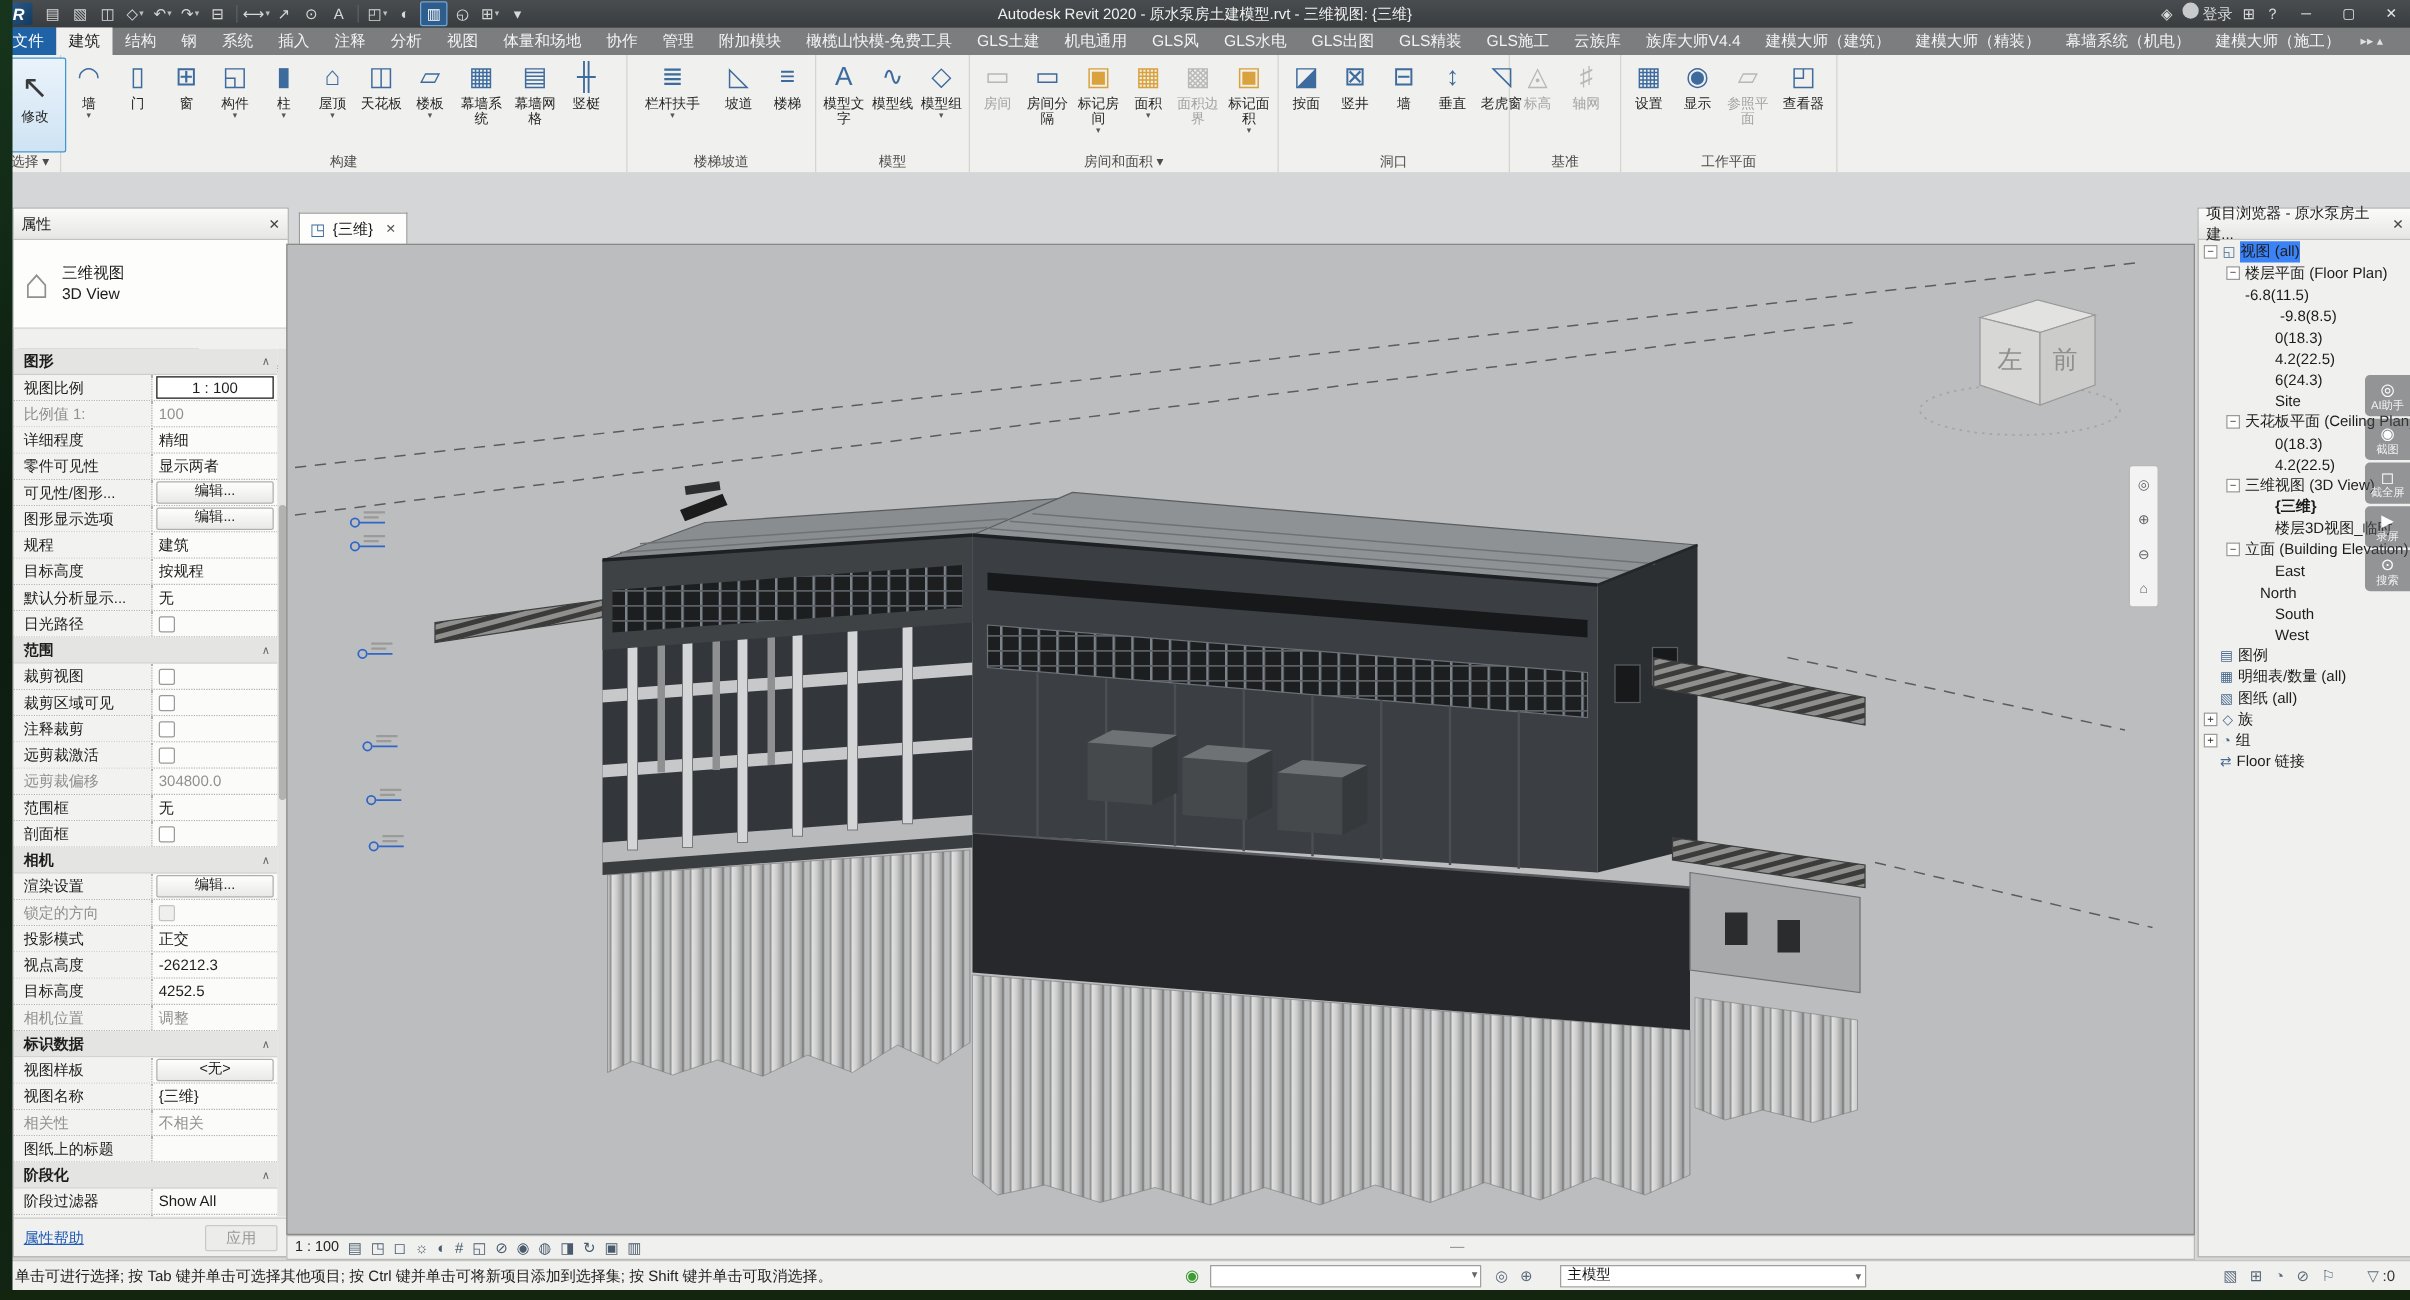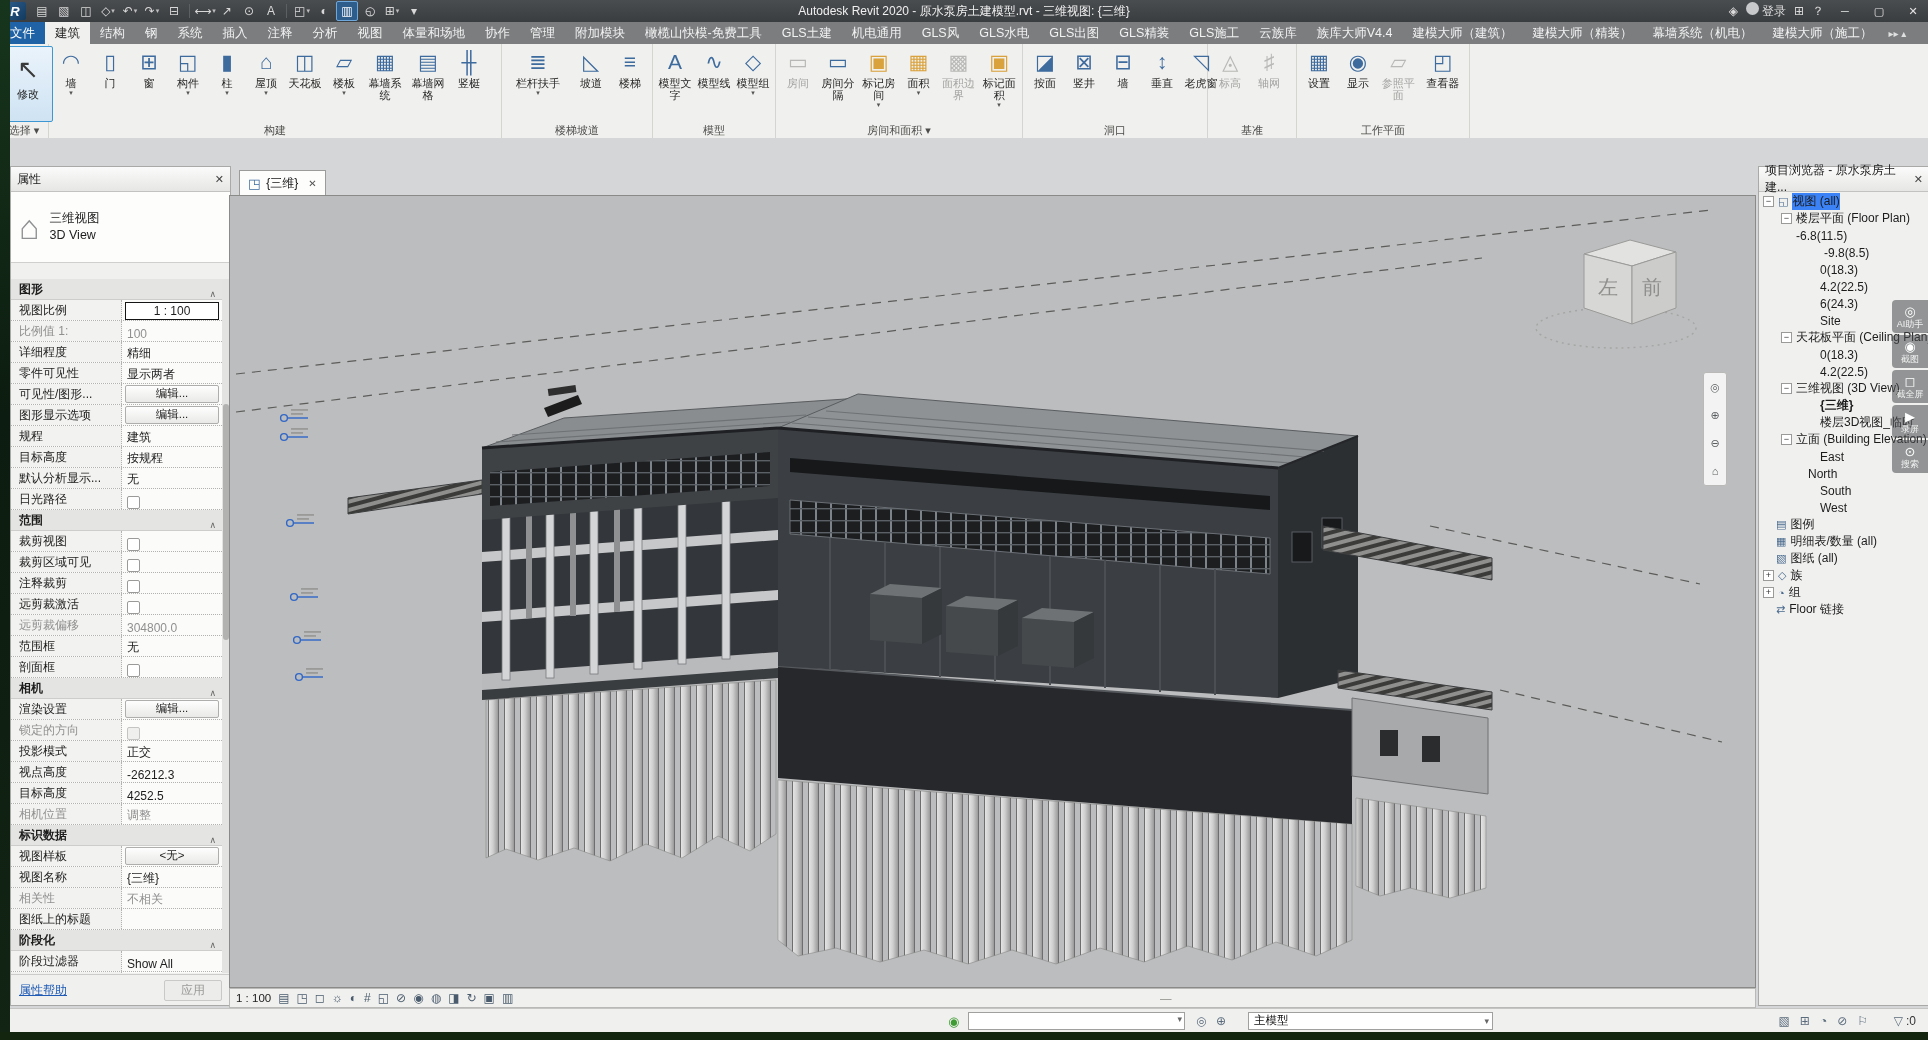--- a/index.html
+++ b/index.html
@@ -49,21 +49,21 @@
   #props{left:10px;top:166px;width:219px;height:838px;}
   #type-box{height:62px;background:#fdfdfc;border-bottom:1px solid #cfcfcd;display:flex;align-items:center;padding:4px 8px;gap:10px;}
   #type-icon{font-size:34px;color:#8e9092;line-height:50px;}
   #type-name{font-size:12.5px;color:#1c1c1c;line-height:17px;}
   #sel-row{height:25px;display:flex;align-items:flex-end;gap:3px;padding:1px 3px;border-bottom:1px solid #c6c6c4;margin-top:11px;}
   #type-combo{flex:1;height:19px;border:1px solid #8f8f8d;background:#fff;font-size:11.5px;display:flex;align-items:center;padding:0 4px;color:#111;}
   #type-combo .dn{margin-left:auto;color:#555;font-size:9px;}
   #edit-type{display:flex;align-items:center;gap:3px;font-size:11.5px;color:#222;padding:0 2px;}
   #edit-type .gi{font-size:13px;color:#3e6b9e;}
   #prows{position:absolute;top:112px;bottom:32px;left:0;right:8px;overflow:hidden;}
-  .prow{display:flex;height:20px;align-items:flex-end;border-bottom:1px dotted #b2b2b0;background:#fbfbfa;font-size:12px;color:#1d1d1d;}
+  .prow{display:flex;height:20px;align-items:center;border-bottom:1px dotted #b2b2b0;background:#fbfbfa;font-size:12px;color:#1d1d1d;}
   .plab{width:102px;align-self:stretch;display:flex;align-items:center;padding-left:8px;background:#f2f2f0;
     border-right:1px dotted #b2b2b0;overflow:hidden;white-space:nowrap;}
   .pval,.pbtn,.pinp{display:none;}
   .pchk{display:none;width:11px;height:11px;border:1px solid #9a9a98;background:#fff;border-radius:2px;margin-left:5px;}
   .t-text .pval{display:block;flex:1;padding-left:5px;overflow:hidden;white-space:nowrap;}
   .t-btn .pbtn{display:block;flex:1;margin:1px 3px;text-align:center;border:1px solid #aeaeac;border-radius:2px;
     background:linear-gradient(#fefefe,#e9e9e7);height:16px;line-height:15px;font-size:11.5px;}
   .t-chk .pchk{display:inline-block;}
   .t-chkd .pchk{display:inline-block;border-color:#c4c4c2;background:#efefee;}
   .t-input .pinp{display:block;flex:1;margin:0 3px;border:1.6px solid #151515;background:#fff;text-align:center;height:16px;line-height:16px;font-size:12px;}
@@ -1115,20 +1115,21 @@
     </div>
 
     <div class="capit">
       <span class="cg">⊙</span>
       <span class="cl">搜索</span>
     </div>
 
 </div>
 
 <div class="abs" id="statusbar">
+  <span id="status-hint">单击可进行选择; 按 Tab 键并单击可选择其他项目; 按 Ctrl 键并单击可将新项目添加到选择集; 按 Shift 键并单击可取消选择。</span>
   <span id="ws-icon">◉</span>
   <span id="ws-box"></span>
   <span id="st-ic1">◎</span>
   <span id="st-ic2">⊕</span>
   <span id="model-box">主模型</span>
   <span id="st-right">
 
       <span>▧</span>
 
       <span>⊞</span>

